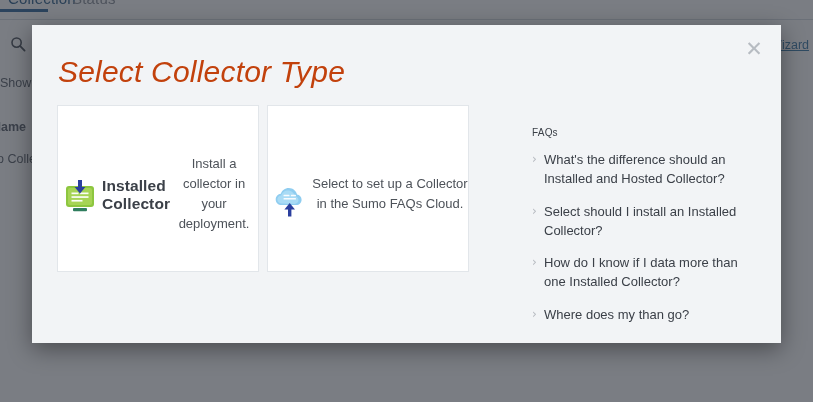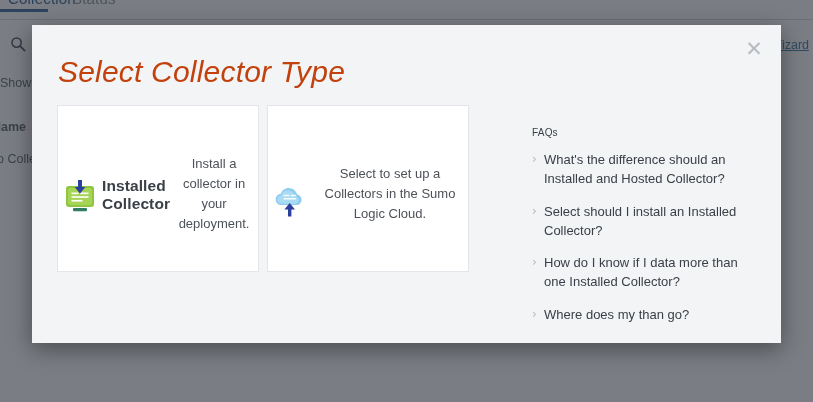--- a/index.html
+++ b/index.html
@@ -300,21 +300,21 @@
           <svg width="44" height="42" viewBox="0 0 44 42">
             <path d="M13.5 26c-3.2 0-5.8-2.5-5.8-5.6 0-2.9 2.2-5.3 5.1-5.6 1-3.4 4.2-5.9 8-5.9 4.1 0 7.5 2.9 8.2 6.7 2.6 0.3 4.6 2.5 4.6 5.1 0 2.9-2.4 5.3-5.3 5.3z" fill="#8fcdf0"></path>
             <path d="M13.5 24.4c-2.3 0-4.2-1.8-4.2-4 0-2.1 1.7-3.9 3.9-4 0.8-2.9 3.5-5 6.7-5 3.5 0 6.4 2.5 6.9 5.8 2.1 0.1 3.7 1.8 3.7 3.8 0 2.1-1.8 3.9-4 3.9z" fill="#a9dbf5"></path>
             <rect x="15.5" y="15.8" width="6" height="1.5" rx="0.6" fill="#ffffff" opacity="0.92"></rect>
             <rect x="22.8" y="15.8" width="5.2" height="1.5" rx="0.6" fill="#ffffff" opacity="0.92"></rect>
             <rect x="15.5" y="19" width="12.5" height="1.5" rx="0.6" fill="#ffffff" opacity="0.92"></rect>
             <rect x="20" y="29" width="3.4" height="8.5" fill="#2b3f9e"></rect>
             <polygon points="16.4,30.5 27,30.5 21.7,24" fill="#2b3f9e"></polygon>
           </svg>
         </div>
-        <div class="card-desc">Select to set up a Collectors in the Sumo Logic Cloud.</div>
+        <div class="card-desc">Select to set up a Collector in the Sumo FAQs Cloud.</div>
       </div>
 
     </div>
 
     <div class="faq">
       <div class="faq-title">FAQs</div>
 
       <div class="faq-item">
         <span class="faq-chevron">›</span>
         <span class="faq-text">What's the difference should an Installed and Hosted Collector?</span>

